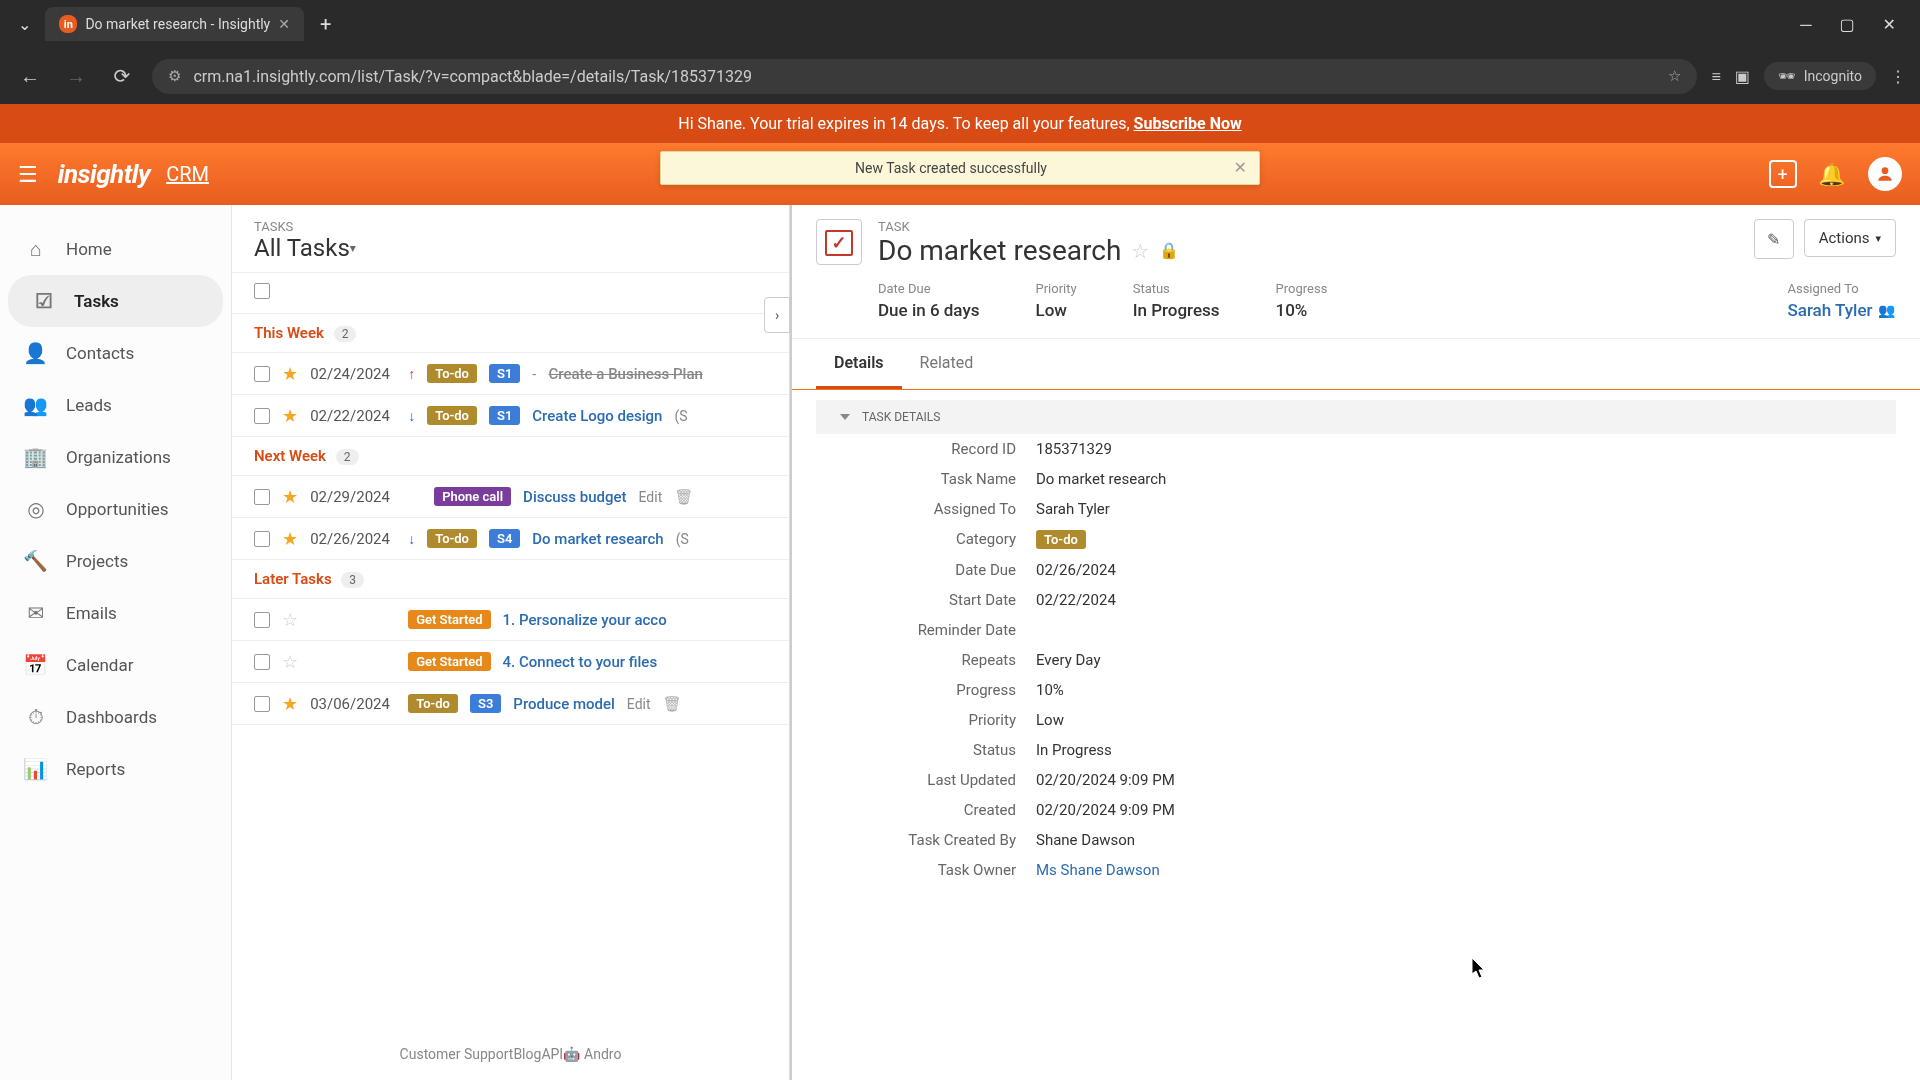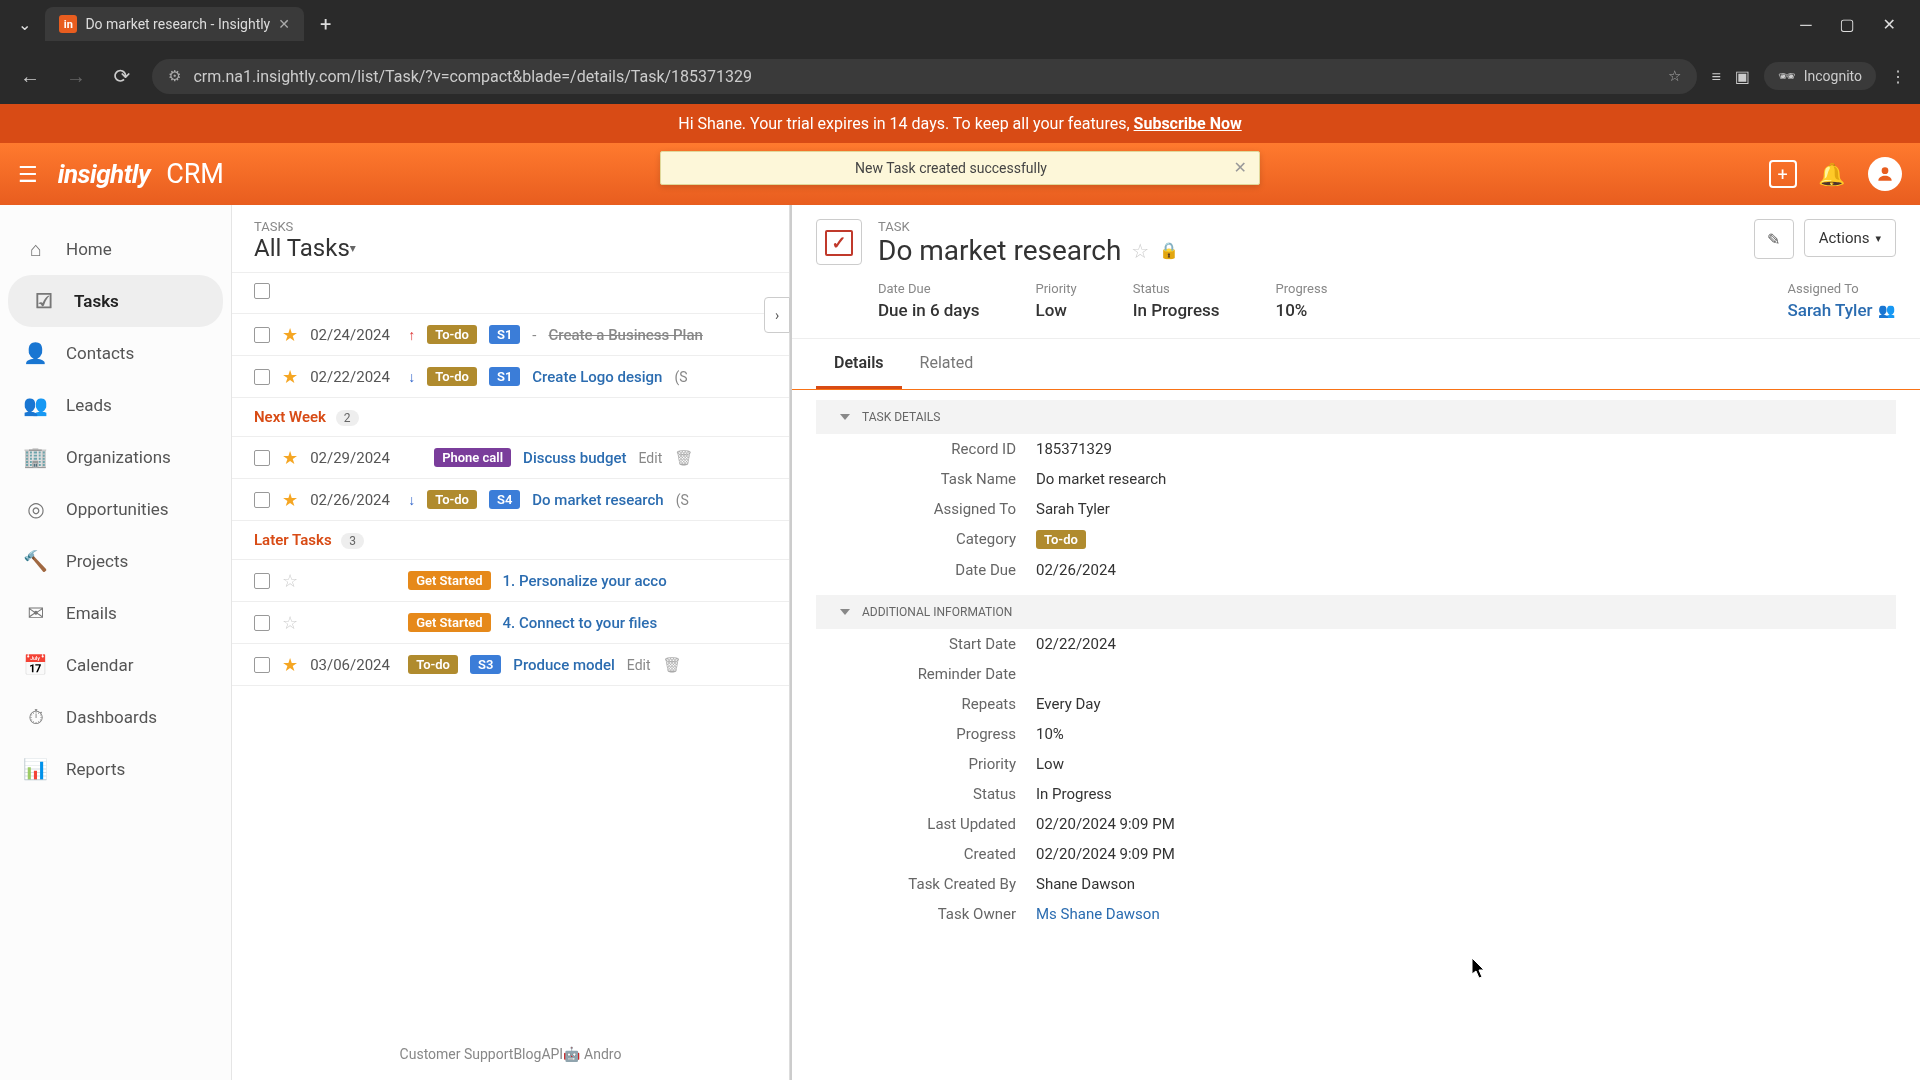--- a/index.html
+++ b/index.html
@@ -3,21 +3,21 @@
 <meta charset="utf-8">
 <style>
 * { margin: 0; padding: 0; box-sizing: border-box; font-family: -apple-system, BlinkMacSystemFont, "Segoe UI", Roboto, sans-serif; }
 body { background: #2a2a2a; width: 1920px; height: 1080px; overflow: hidden; }
 
 
 .browser-chrome { background: #2a2a2a; height: 48px; display: flex; align-items: center; padding: 0 10px; }
 .tab-bar { display: flex; align-items: center; gap: 6px; flex: 1; }
 .tab-dropdown { color: #ddd; padding: 4px 8px; cursor: pointer; }
 .tab { background: #3a3a3a; border-radius: 8px 8px 0 0; padding: 8px 14px; display: flex; align-items: center; gap: 8px; color: #ddd; font-size: 14px; min-width: 240px; }
-.tab-favicon { width: 18px; height: 18px; background: #e85d1f; border-radius: 3px; display: flex; align-items: center; justify-content: center; color: #fff; font-size: 11px; font-weight: bold; }
+.tab-favicon { width: 18px; height: 18px; background: #e85d1f; border-radius: 8px; display: flex; align-items: center; justify-content: center; color: #fff; font-size: 11px; font-weight: bold; }
 .tab-close { color: #aaa; margin-left: auto; cursor: pointer; }
 .new-tab { color: #ddd; font-size: 20px; padding: 4px 10px; cursor: pointer; }
 .window-controls { display: flex; gap: 28px; color: #ddd; font-size: 16px; padding-right: 14px; }
 .window-controls span { cursor: pointer; }
 
 .address-bar-row { background: #2a2a2a; height: 56px; display: flex; align-items: center; padding: 0 14px; gap: 14px; }
 .nav-btn { color: #ccc; font-size: 20px; cursor: pointer; display: flex; align-items: center; justify-content: center; width: 32px; height: 32px; }
 .nav-btn.disabled { color: #666; }
 .address-bar { flex: 1; background: #3a3a3a; border-radius: 20px; padding: 8px 16px; display: flex; align-items: center; gap: 12px; color: #ccc; font-size: 16px; }
 .addr-icon { color: #aaa; font-size: 15px; }
@@ -26,21 +26,21 @@
 
 
 .page { background: #b91c1c; height: calc(1080px - 104px); display: flex; flex-direction: column; }
 
 .trial-banner { background: #d84b15; color: #fff; text-align: center; padding: 10px; font-size: 16px; }
 .trial-banner a { color: #fff; text-decoration: underline; font-weight: bold; }
 
 .app-header { background: linear-gradient(#ff7a2e, #e85d1f); display: flex; align-items: center; padding: 0 18px; height: 62px; position: relative; }
 .hamburger { color: #fff; font-size: 22px; cursor: pointer; margin-right: 20px; }
 .logo { color: #fff; font-size: 26px; font-weight: bold; font-style: italic; margin-right: 16px; letter-spacing: -0.5px; }
-.app-name { color: #fff; font-size: 27px; }
+.app-name { color: #fff; font-size: 20px; text-decoration: underline; }
 .header-right { margin-left: auto; display: flex; align-items: center; gap: 22px; color: #fff; font-size: 22px; }
 .header-right span { cursor: pointer; }
 .avatar-circle { width: 34px; height: 34px; border-radius: 50%; background: #fff; color: #e85d1f; display: flex; align-items: center; justify-content: center; }
 
 .toast { position: absolute; left: 50%; transform: translateX(-50%); top: 8px; background: #fdf7d9; border: 1px solid #e0d89a; padding: 8px 38px 8px 20px; font-size: 14px; color: #444; border-radius: 2px; box-shadow: 0 2px 6px rgba(0,0,0,0.15); min-width: 600px; text-align: center; }
 .toast-close { position: absolute; right: 12px; top: 6px; color: #999; font-size: 16px; cursor: pointer; }
 
 .main-area { flex: 1; display: flex; overflow: hidden; }
 
 
@@ -245,20 +245,24 @@
           <span>All Tasks</span>
           <span style="font-size:12px;color:#666">▾</span>
         </div>
       </div>
       <div class="list-toolbar">
         <span class="checkbox"></span>
       </div>
 
       <span class="expand-arrow">›</span>
 
+      <div class="group-header">
+        <span>This Week</span>
+        <span class="group-count">2</span>
+      </div>
       <div class="task-row">
         <span class="checkbox"></span>
         <span class="star">★</span>
         <span class="task-date">02/24/2024</span>
         <span class="priority-arrow high">↑</span>
         <span class="badge todo">To-do</span>
         <span class="badge s1">S1</span>
         <span style="color:#888">-</span>
         <span class="task-title struck">Create a Business Plan</span>
       </div>
@@ -404,24 +408,20 @@
         </div>
       <div class="field-row">
           <span class="field-label">Category</span>
           <span class="field-value"><span class="badge todo">To-do</span></span>
         </div>
       <div class="field-row">
           <span class="field-label">Date Due</span>
           <span class="field-value">02/26/2024</span>
         </div>
 
-      <div class="section-header">
-          <span class="section-chevron"></span>
-          <span>ADDITIONAL INFORMATION</span>
-        </div>
       <div class="field-row">
           <span class="field-label">Start Date</span>
           <span class="field-value">02/22/2024</span>
         </div>
       <div class="field-row">
           <span class="field-label">Reminder Date</span>
           <span class="field-value"></span>
         </div>
       <div class="field-row">
           <span class="field-label">Repeats</span>

